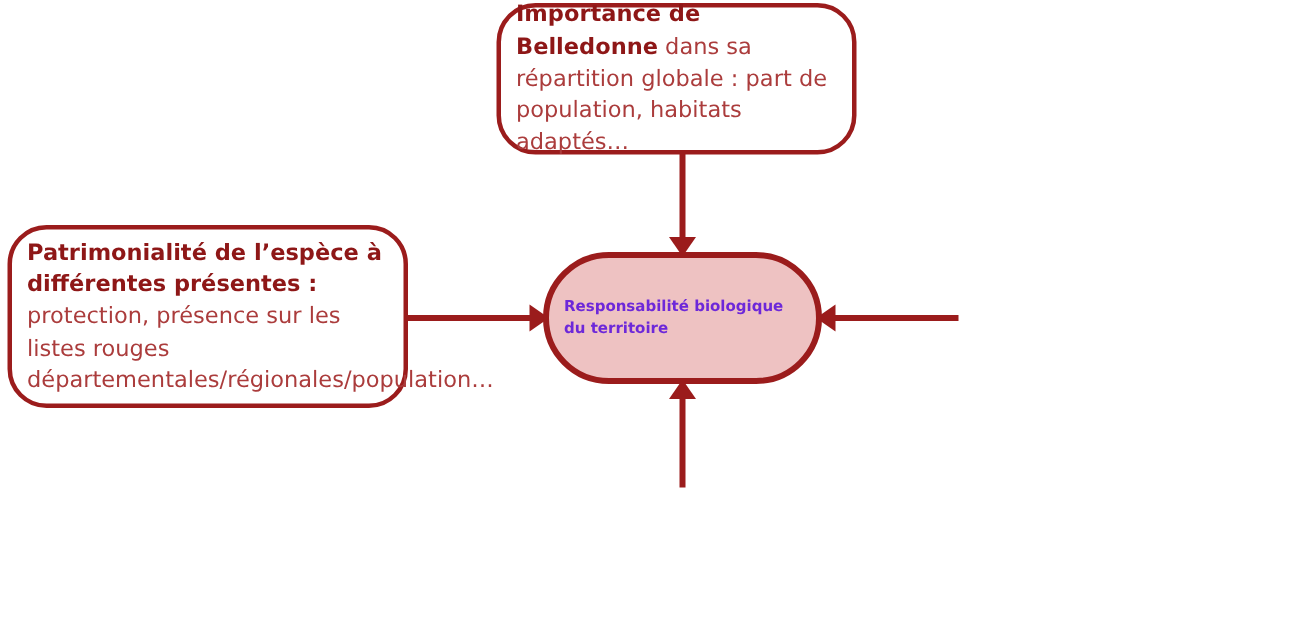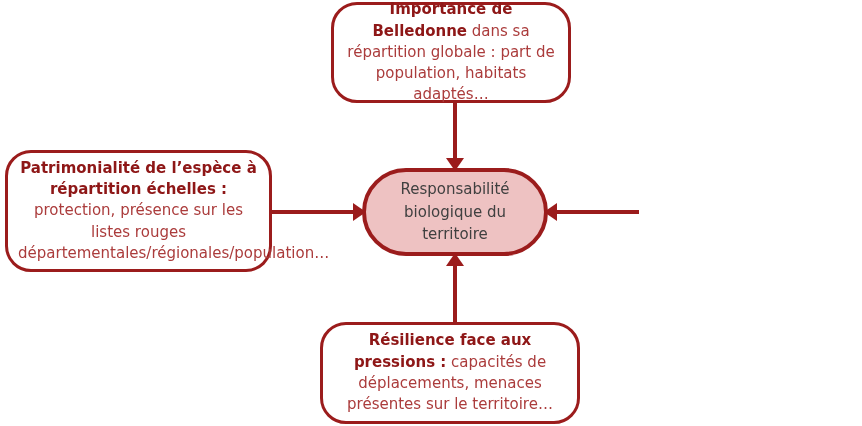--- a/index.html
+++ b/index.html
@@ -16,43 +16,42 @@
     height: 426px;
     background: #ffffff;
     overflow: hidden;
   }
   .node {
     position: absolute;
     box-sizing: border-box;
     display: flex;
     align-items: center;
     justify-content: center;
-    text-align: center;
     border: 3px solid #9b1c1c;
     background: #ffffff;
     color: #ab3c3c;
     font-size: 15px;
     line-height: 1.42;
     border-radius: 26px;
     padding: 0 10px;
   }
   .node .txt { display: block; width: 100%; }
   .node b {
     color: #8e1717;
     font-weight: bold;
   }
 
   
   #node-center {
     border-radius: 60px;
     background: #eec2c2;
     border-width: 4px;
-    color: #404040;
-    font-weight: normal;
-    font-size: 15px;
+    color: #6d28d9;
+    font-weight: bold;
+    font-size: 10px;
     line-height: 1.5;
     z-index: 3;
   }
 
   
   .arrow {
     position: absolute;
     z-index: 1;
   }
   .arrow-line-h {
@@ -147,25 +146,22 @@
   <div class="arrow" id="arrow-bottom-to-center">
     <div class="arrow-line-v"></div>
     <div class="head head-up"></div>
   </div>
 
   <div class="node" id="node-top">
     <span class="txt"><b>Importance de Belledonne</b><span> dans sa répartition globale : part de population, habitats adaptés…</span></span>
   </div>
 
   <div class="node" id="node-left">
-    <span class="txt"><b>Patrimonialité de l’espèce à répartition échelles :</b><span> protection, présence sur les listes rouges départementales/régionales/population…</span></span>
+    <span class="txt"><b>Patrimonialité de l’espèce à différentes présentes :</b><span> protection, présence sur les listes rouges départementales/régionales/population…</span></span>
   </div>
 
 
-  <div class="node" id="node-bottom">
-    <span class="txt"><b>Résilience face aux pressions :</b><span> capacités de déplacements, menaces présentes sur le territoire…</span></span>
-  </div>
 
   <div class="node" id="node-center">
     <span class="txt">Responsabilité biologique du territoire</span>
   </div>
 
 </div>
 
 </body></html>

